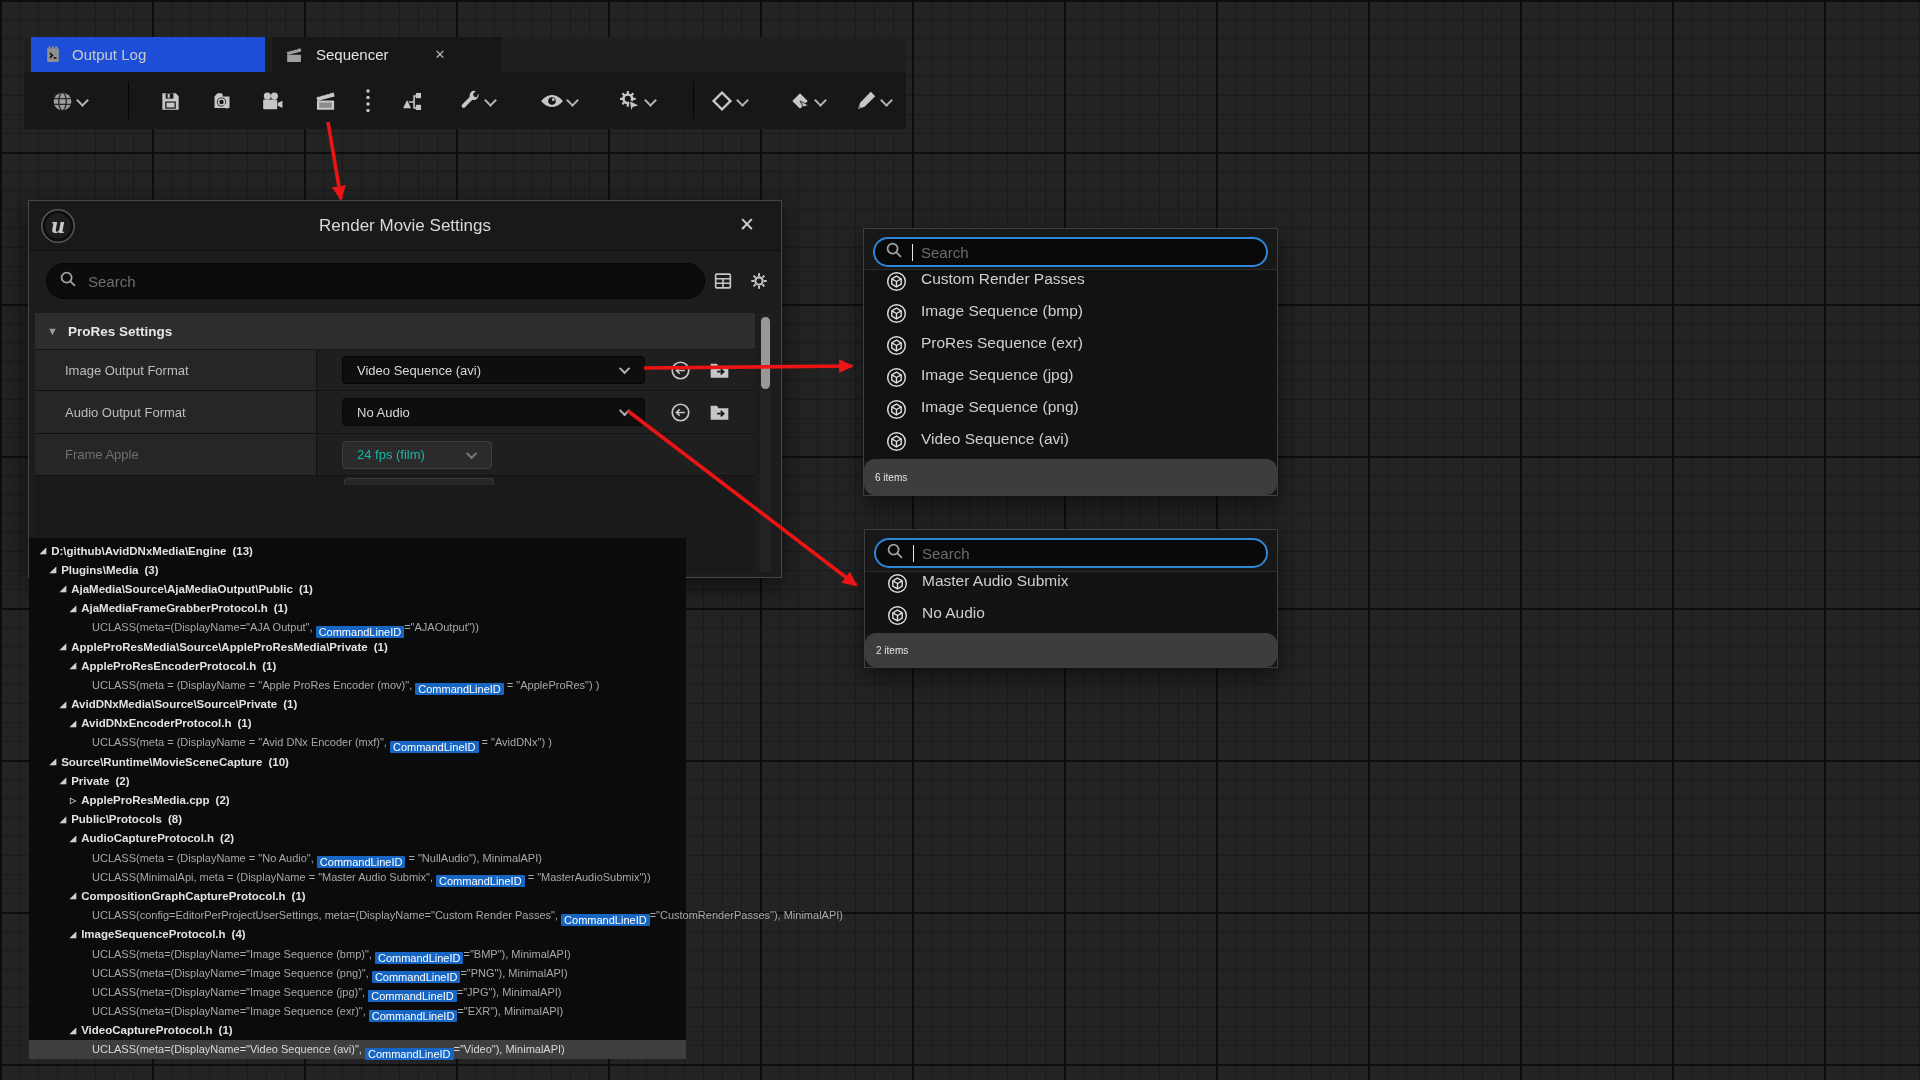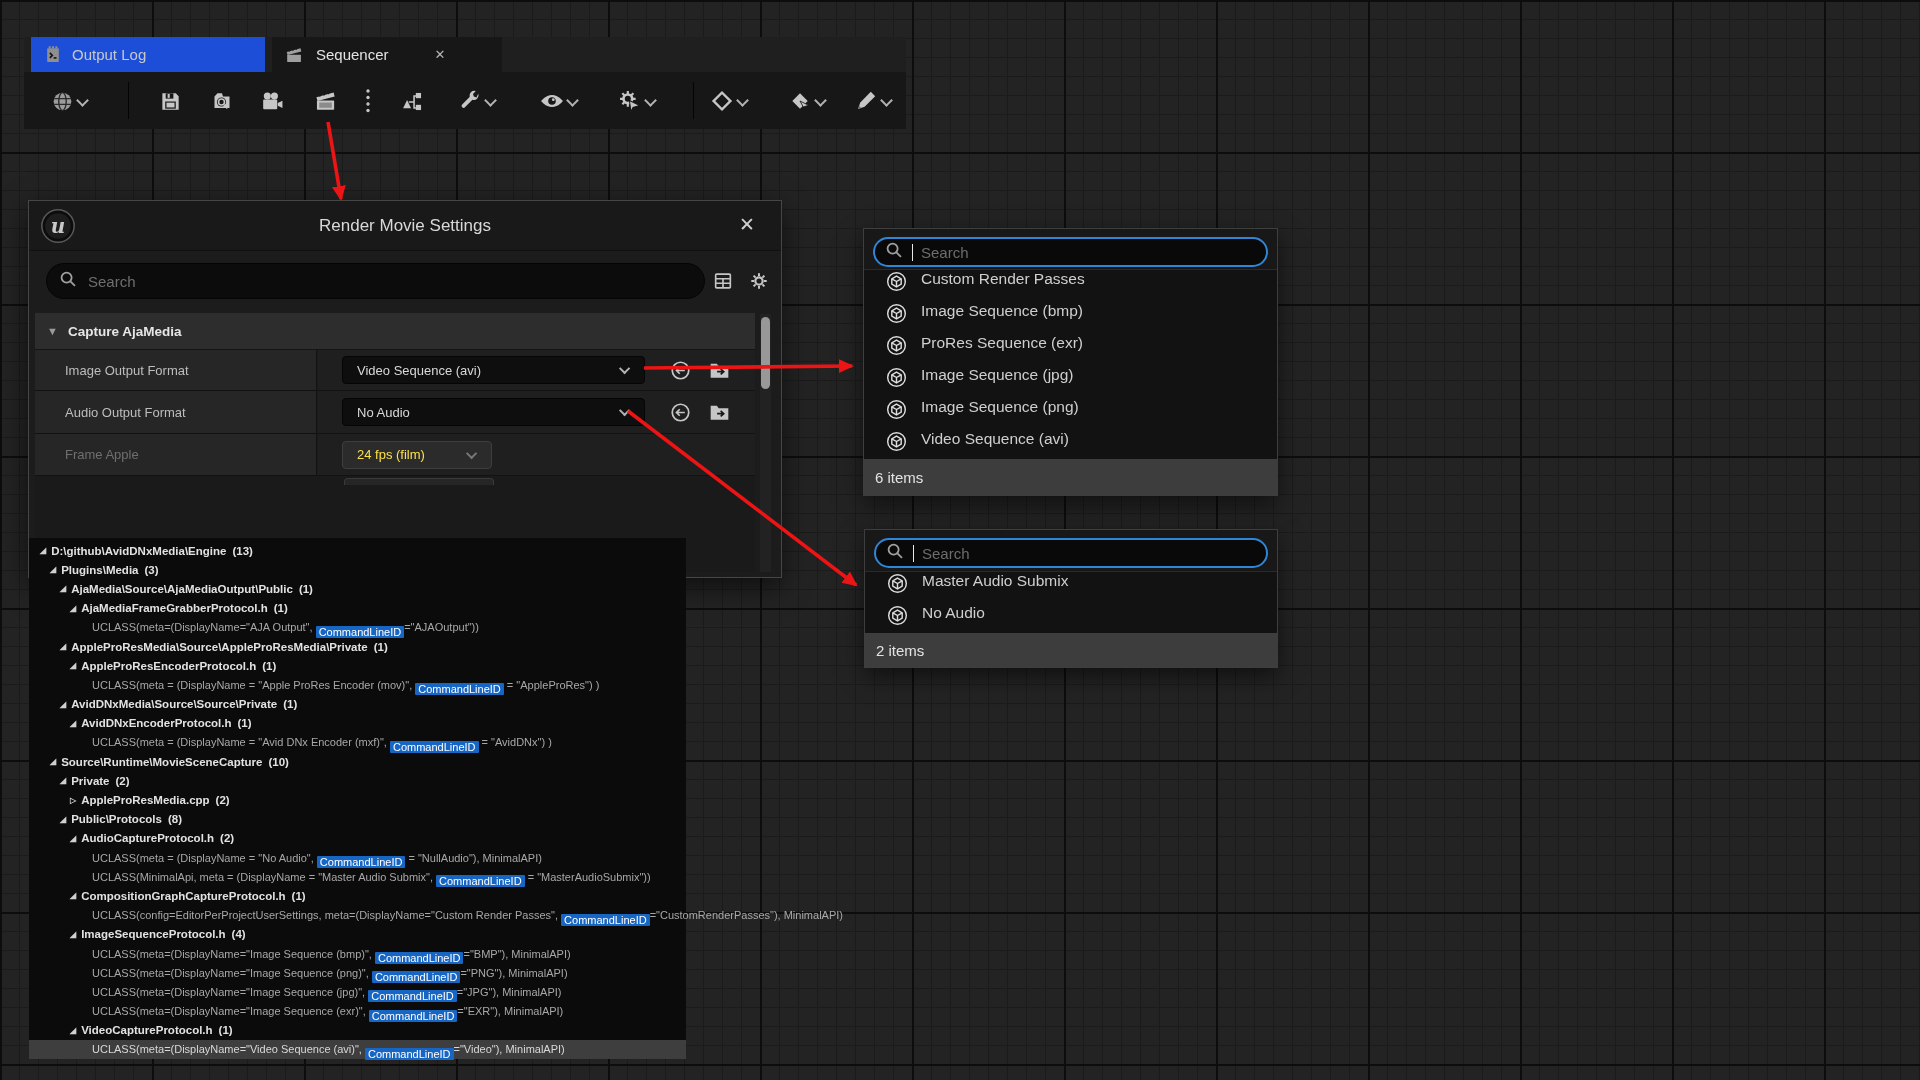--- a/index.html
+++ b/index.html
@@ -46,39 +46,39 @@
   #dlg-section .tri{color:#9a9a9a;font-size:11px;}
   #dlg-rows{position:absolute;left:6px;top:149px;width:720px;}
   .prow{position:relative;width:100%;border-bottom:1px solid #121212;}
   .prow .lbl{position:absolute;left:0;top:0;bottom:0;width:282px;background:#262626;color:#bdbdbd;font-size:13px;
              display:flex;align-items:center;padding-left:30px;border-right:1px solid #121212;}
   .prow .wid{position:absolute;left:283px;right:0;top:0;bottom:0;background:#1f1f1f;}
   .prow.dis .lbl{color:#6f6f6f;}
   .drop{position:absolute;top:50%;transform:translateY(-50%);height:28px;background:#0e0e0e;border:1px solid #050505;
         border-radius:4px;color:#d8d8d8;font-size:13px;display:flex;align-items:center;padding:0 14px;}
   .drop .dchev{margin-left:auto;width:8px;height:8px;border-left:2px solid #b2b2b2;border-bottom:2px solid #b2b2b2;transform:rotate(-45deg) translateY(-2px);}
-  .drop.disabled{background:#2b2b2b;border-color:#3e3e3e;color:#fde047;}
+  .drop.disabled{background:#2b2b2b;border-color:#3e3e3e;color:#14b8a6;}
   .drop.disabled .dchev{border-color:#777;}
   .rowic{position:absolute;top:50%;transform:translateY(-50%);width:24px;height:24px;display:flex;align-items:center;justify-content:center;}
   #dlg-bottom{position:absolute;left:6px;top:275px;width:720px;height:96px;background:#1a1a1a;}
   #dlg-partialrow{position:absolute;left:309px;top:2px;width:150px;height:7px;background:#262626;border:1px solid #3a3a3a;border-bottom:none;border-radius:4px 4px 0 0;}
   #dlg-scroll{position:absolute;left:731px;top:113px;width:11px;height:258px;background:#222;}
   #dlg-thumb{position:absolute;left:1px;top:3px;width:9px;height:72px;background:#989898;border-radius:5px;}
 
   
   .popup{background:#181818;border:1px solid #3e3e3e;box-shadow:0 8px 22px rgba(0,0,0,.55);}
   #popup1{left:863px;top:228px;width:415px;height:268px;}
   #popup2{left:864px;top:529px;width:414px;height:139px;}
   .popsearch{position:absolute;left:9px;top:8px;right:9px;height:30px;border-radius:15px;background:#090909;
              border:2px solid #2f86d6;display:flex;align-items:center;gap:8px;padding:0 10px;color:#6d6d6d;font-size:15px;}
   .caret{width:1px;height:17px;background:#e8e8e8;}
   .popitems{position:absolute;left:0;right:0;background:#121212;border-top:1px solid #2a2a2a;}
   .popitem{display:flex;align-items:flex-start;gap:13px;height:32px;padding-left:21px;color:#cfcfcf;font-size:15.5px;}
-  .popfooter{position:absolute;left:0;right:0;bottom:0;background:#3d3d3d;color:#e3e3e3;font-size:15px;
-             display:flex;align-items:center;padding-left:11px;}
+  .popfooter{position:absolute;left:0;right:0;bottom:0;background:#3d3d3d;color:#e3e3e3;font-size:10px;
+             display:flex;align-items:center;padding-left:11px;border-radius:11px;}
   #popup1 .popitems{top:40px;height:192px;}
   #popup1 .popfooter{height:36px;}
   #popup2 .popitems{top:41px;height:64px;}
   #popup2 .popfooter{height:34px;}
 
   
   #codepanel{left:29px;top:538px;width:657px;height:520px;background:#0b0b0b;padding-top:3px;}
   .crow{position:relative;height:19.2px;display:flex;align-items:center;white-space:pre;}
   .crow.folder{color:#e2e2e2;font-weight:bold;font-size:11.5px;}
   .crow .tri{font-size:8px;margin-right:5px;color:#cfcfcf;}
@@ -252,21 +252,21 @@
     <span class="mini-ic" style="left:718px;top:68px;">
         <svg width="22" height="22" viewBox="0 0 24 24" fill="none" stroke="#c6c6c6">
           <circle cx="12" cy="12" r="4" stroke-width="2.4"></circle>
           <g stroke-width="2.2">
             <path d="M12 3.6v3M12 17.4v3M3.6 12h3M17.4 12h3M6.1 6.1l2.2 2.2M15.7 15.7l2.2 2.2M17.9 6.1l-2.2 2.2M8.3 15.7l-2.2 2.2"></path>
           </g>
         </svg>
       </span>
     <div id="dlg-section">
       <span class="tri">▼</span>
-      <span>Capture AjaMedia</span>
+      <span>ProRes Settings</span>
     </div>
     <div id="dlg-rows">
         <div class="prow" style="height: 41px;">
           <div class="lbl">Image Output Format</div>
           <div class="wid">
             <div class="drop" style="left: 24px; width: 303px;">
               <span>Video Sequence (avi)</span>
               <span class="dchev"></span>
             </div>
             <span class="rowic" style="left: 350px;">

